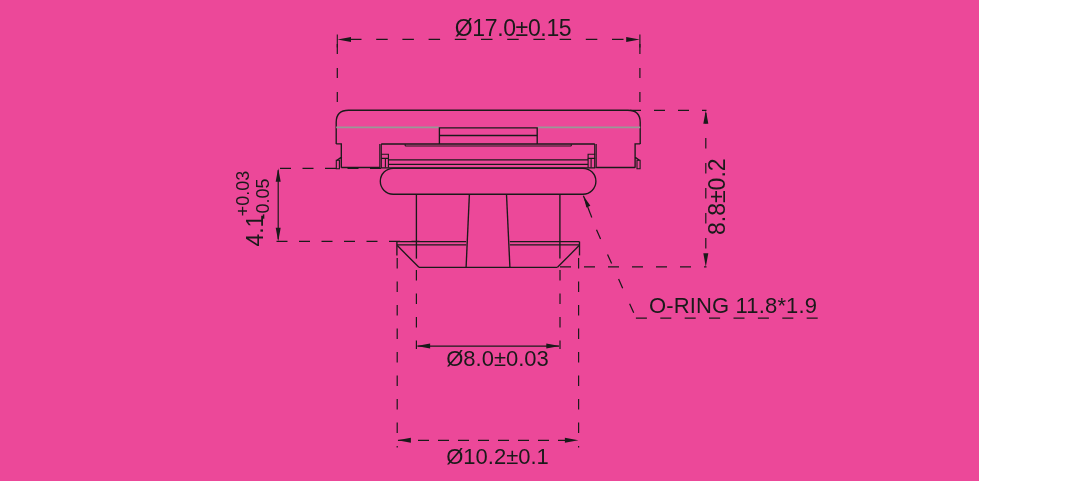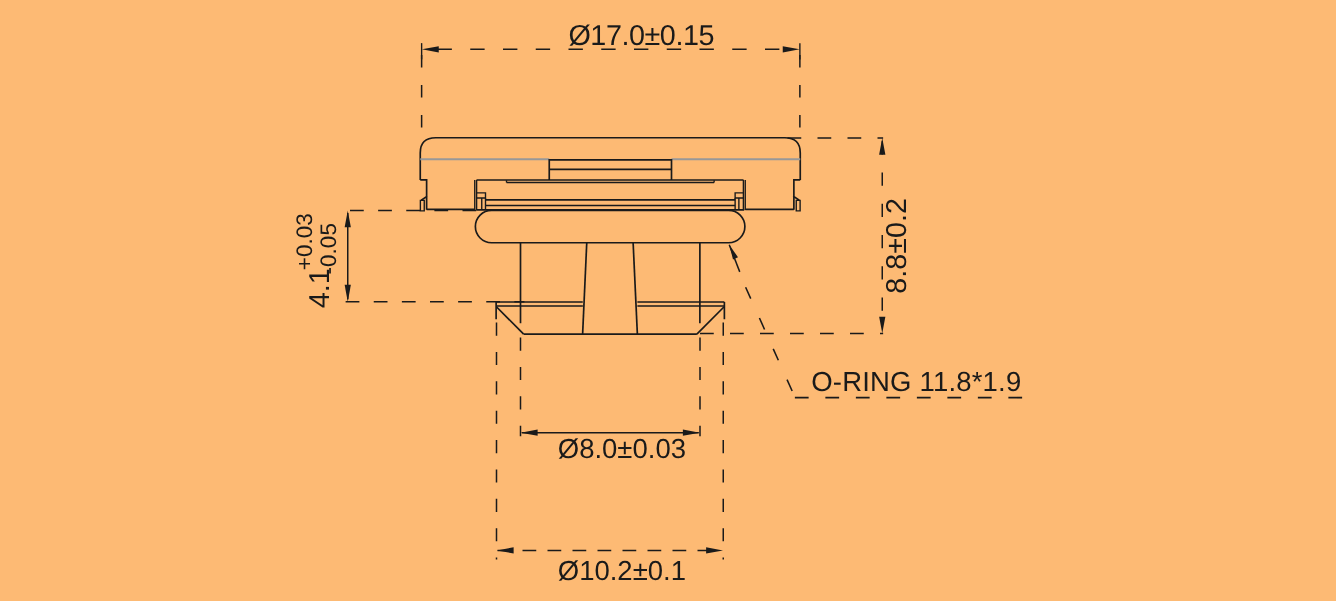--- a/index.html
+++ b/index.html
@@ -1,16 +1,16 @@
 <!DOCTYPE html>
 <html><head>
 <meta charset="utf-8">
 <style>
   html,body{margin:0;padding:0;background:#ffffff;}
-  .wrap{width:1069px;height:481px;position:relative;background:#fdba74;overflow:hidden;}
+  .wrap{width:979px;height:481px;position:relative;background:#ec4899;overflow:hidden;}
   svg{display:block;}
   text{font-family:"Liberation Sans", sans-serif;fill:#1a1a1a;}
 </style>
 </head>
 <body>
 <div class="wrap">
 <svg width="1069" height="481" viewBox="0 0 1069 481" xmlns="http://www.w3.org/2000/svg">
 <g fill="none" stroke="#1a1a1a" stroke-width="1.35" stroke-linecap="butt">
 
   <path d="M339,39.4 H638" stroke-dasharray="11.5,14.7" stroke-dashoffset="-11" stroke-width="1.2"></path>

